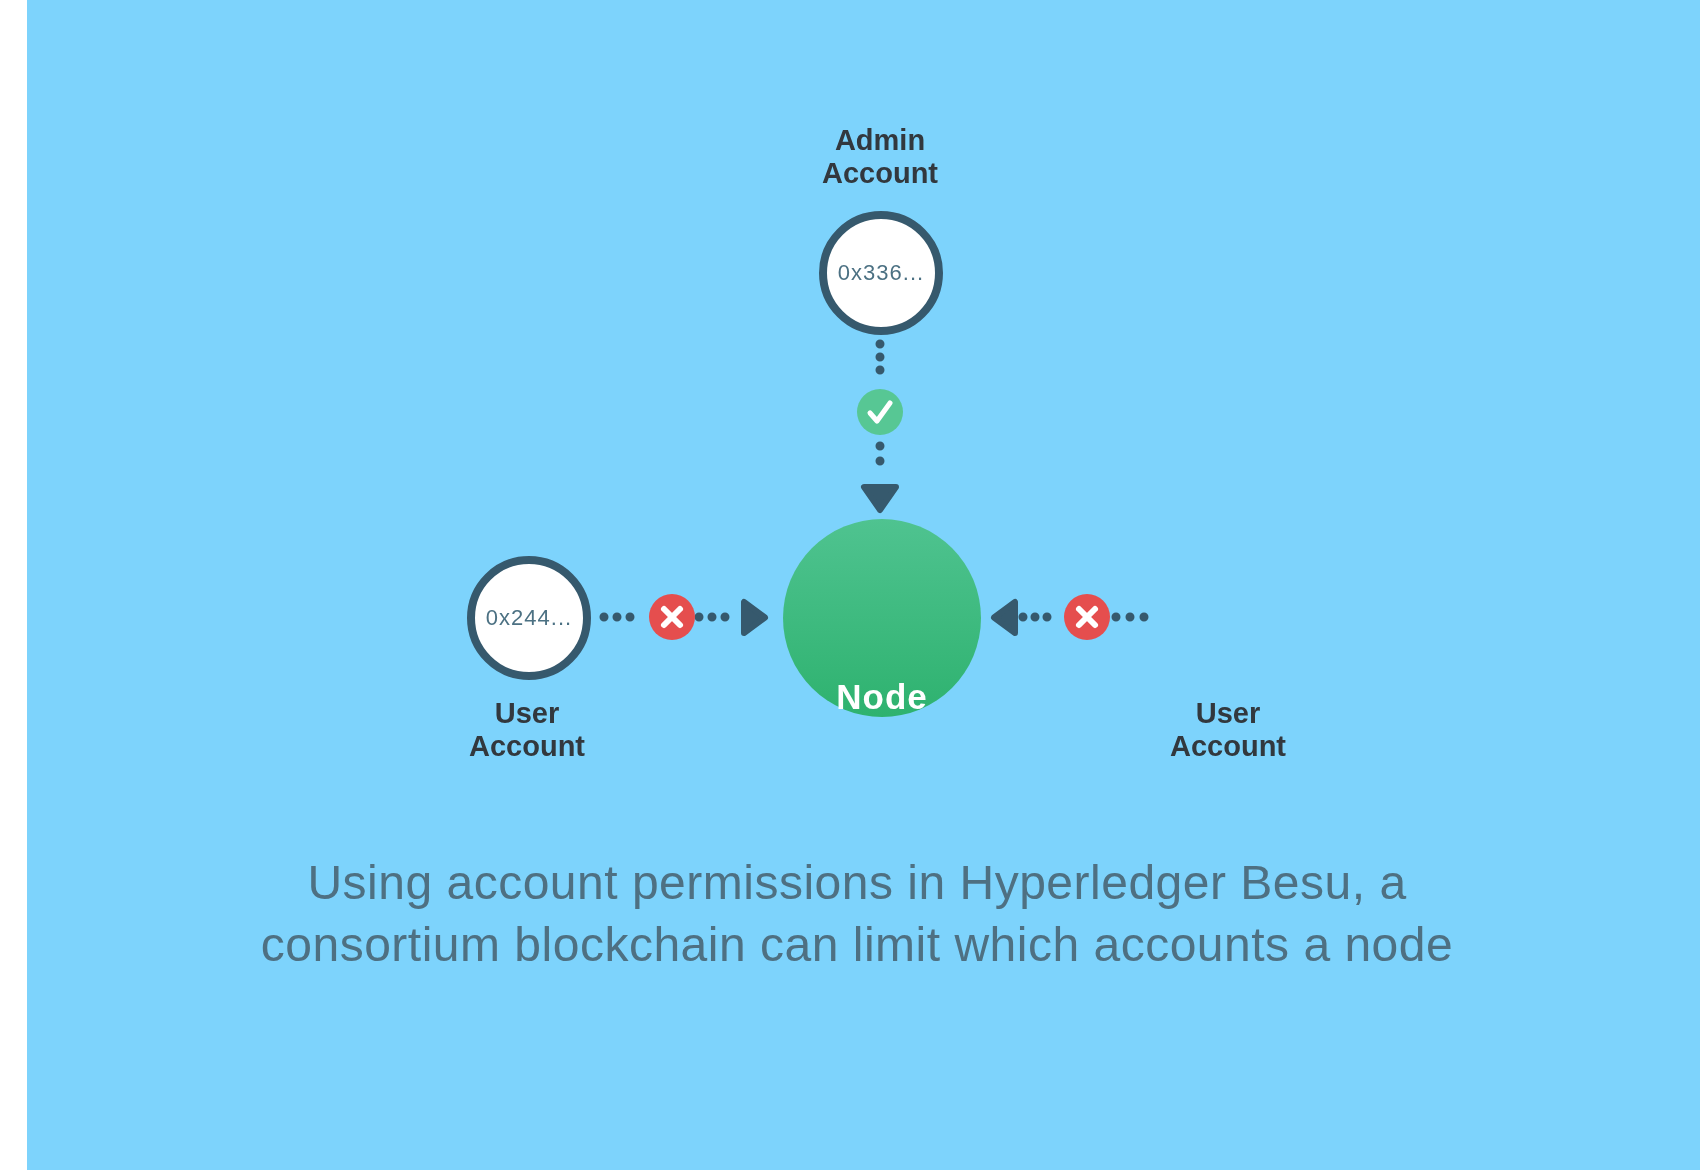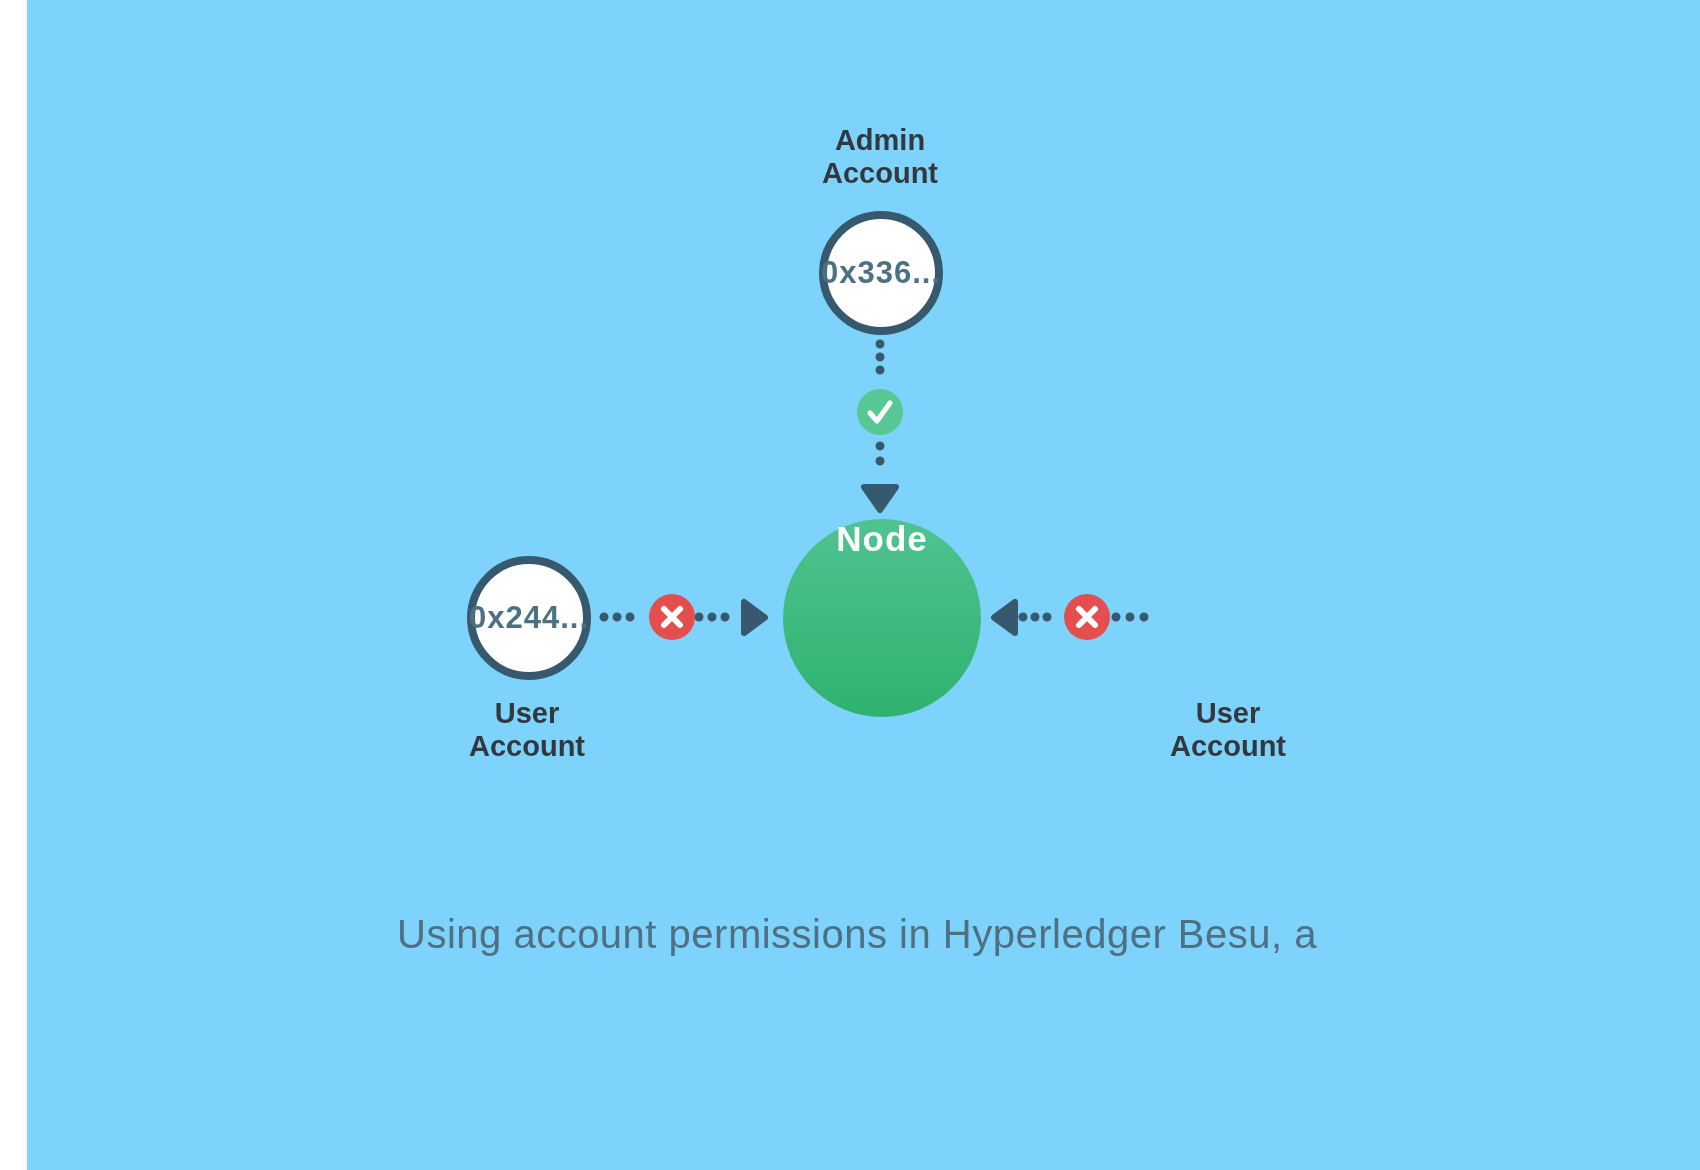--- a/index.html
+++ b/index.html
@@ -31,39 +31,39 @@
     width: 124px; height: 124px;
     box-sizing: border-box;
     border: 8px solid #36596D;
     border-radius: 50%;
     background: #ffffff;
     display: flex;
     align-items: center;
     justify-content: center;
   }
   .account-circle .address {
-    font-size: 31px;
-    font-weight: 700;
+    font-size: 22px;
+    font-weight: 400;
     color: #4C7183;
     letter-spacing: 1px;
     white-space: nowrap;
   }
   #admin-circle { left: 792px; top: 211px; }
   #left-user-circle { left: 440px; top: 556px; text-align: right; }
   #right-user-circle { left: 1139px; top: 555px; }
 
   
   #node-circle {
     position: absolute;
     left: 756px; top: 519px;
     width: 198px; height: 198px;
     border-radius: 50%;
     background: linear-gradient(180deg, #4FC390 0%, #2EB26F 100%);
     display: flex;
-    align-items: flex-start;
+    align-items: flex-end;
     justify-content: center;
   }
   #node-circle .node-label {
     color: #ffffff;
     font-size: 35px;
     font-weight: 700;
     letter-spacing: 1px;
   }
 
   
@@ -90,24 +90,24 @@
     justify-content: center;
   }
   .badge.accept { background: #57C794; left: 830px; top: 389px; }
   .badge.reject { background: #E54E4E; }
   #x-badge-left  { left: 622px; top: 594px; }
   #x-badge-right { left: 1037px; top: 594px; }
 
   
   #caption {
     position: absolute;
-    left: 0; top: 903px;
+    left: 0; top: 852px;
     width: 1660px;
     text-align: center;
-    font-size: 40px;
+    font-size: 48px;
     font-weight: 300;
     color: #4E7082;
     line-height: 62px;
     letter-spacing: 0.5px;
   }
 </style>
 </head>
 <body>
 
 <div id="canvas">
@@ -166,15 +166,16 @@
       <line x1="31" y1="15" x2="15" y2="31" stroke="#ffffff" stroke-width="6" stroke-linecap="round"></line>
     </svg>
   </div>
   <div class="account-label" id="right-user-label">
     <div>User</div>
     <div>Account</div>
   </div>
 
   <div id="caption">
     <div>Using account permissions in Hyperledger Besu, a</div>
+    <div>consortium blockchain can limit which accounts a node</div>
   </div>
 
 </div>
 
 </body></html>

